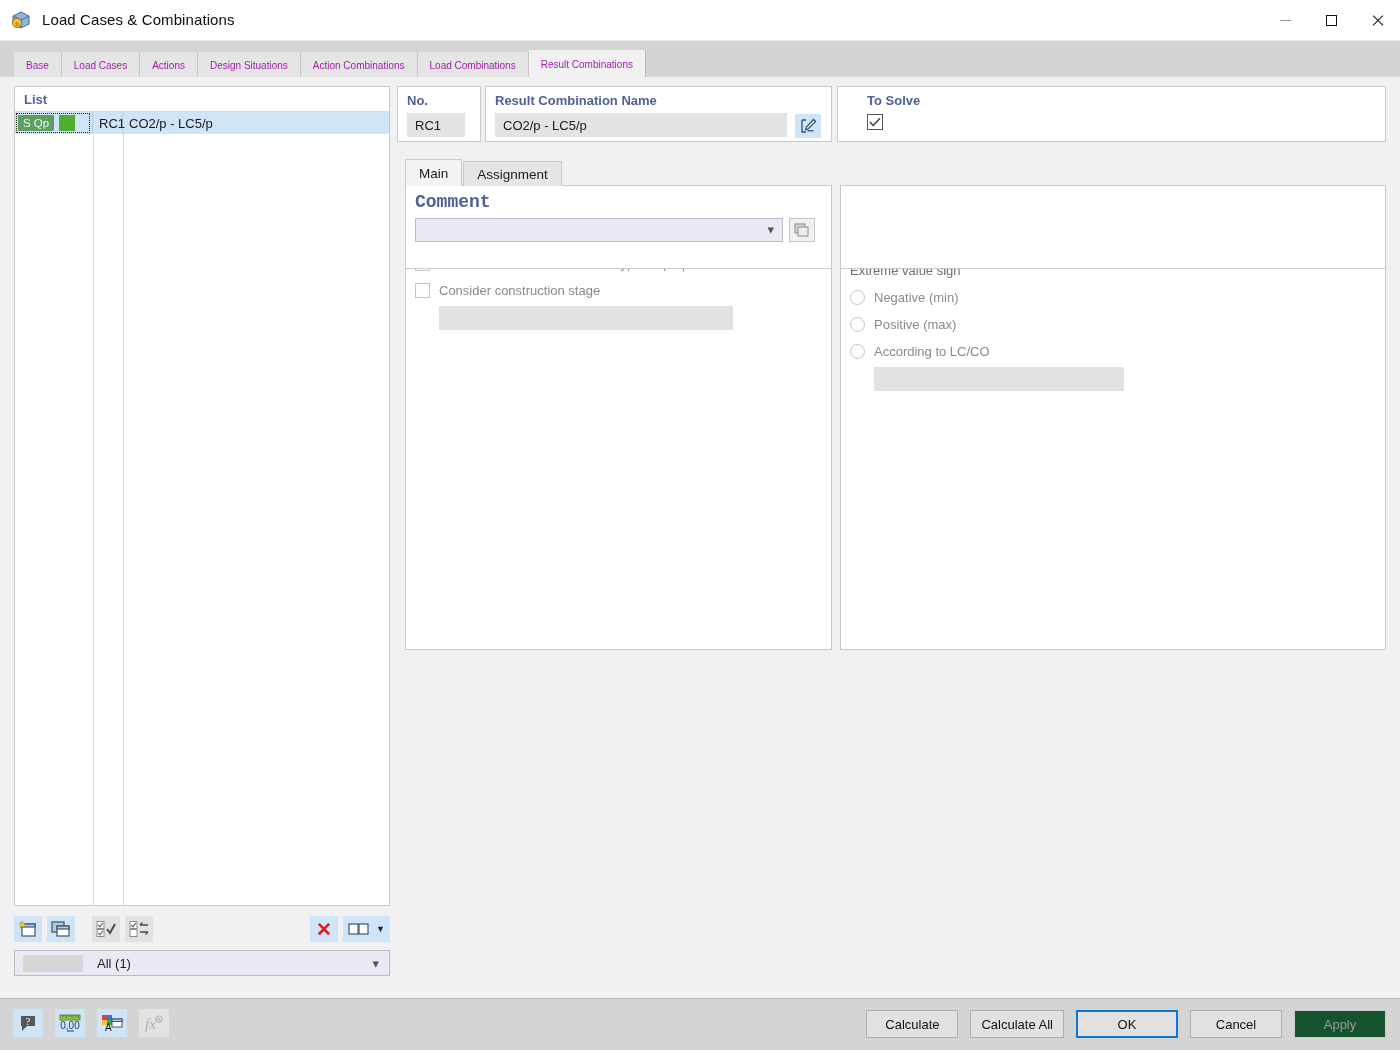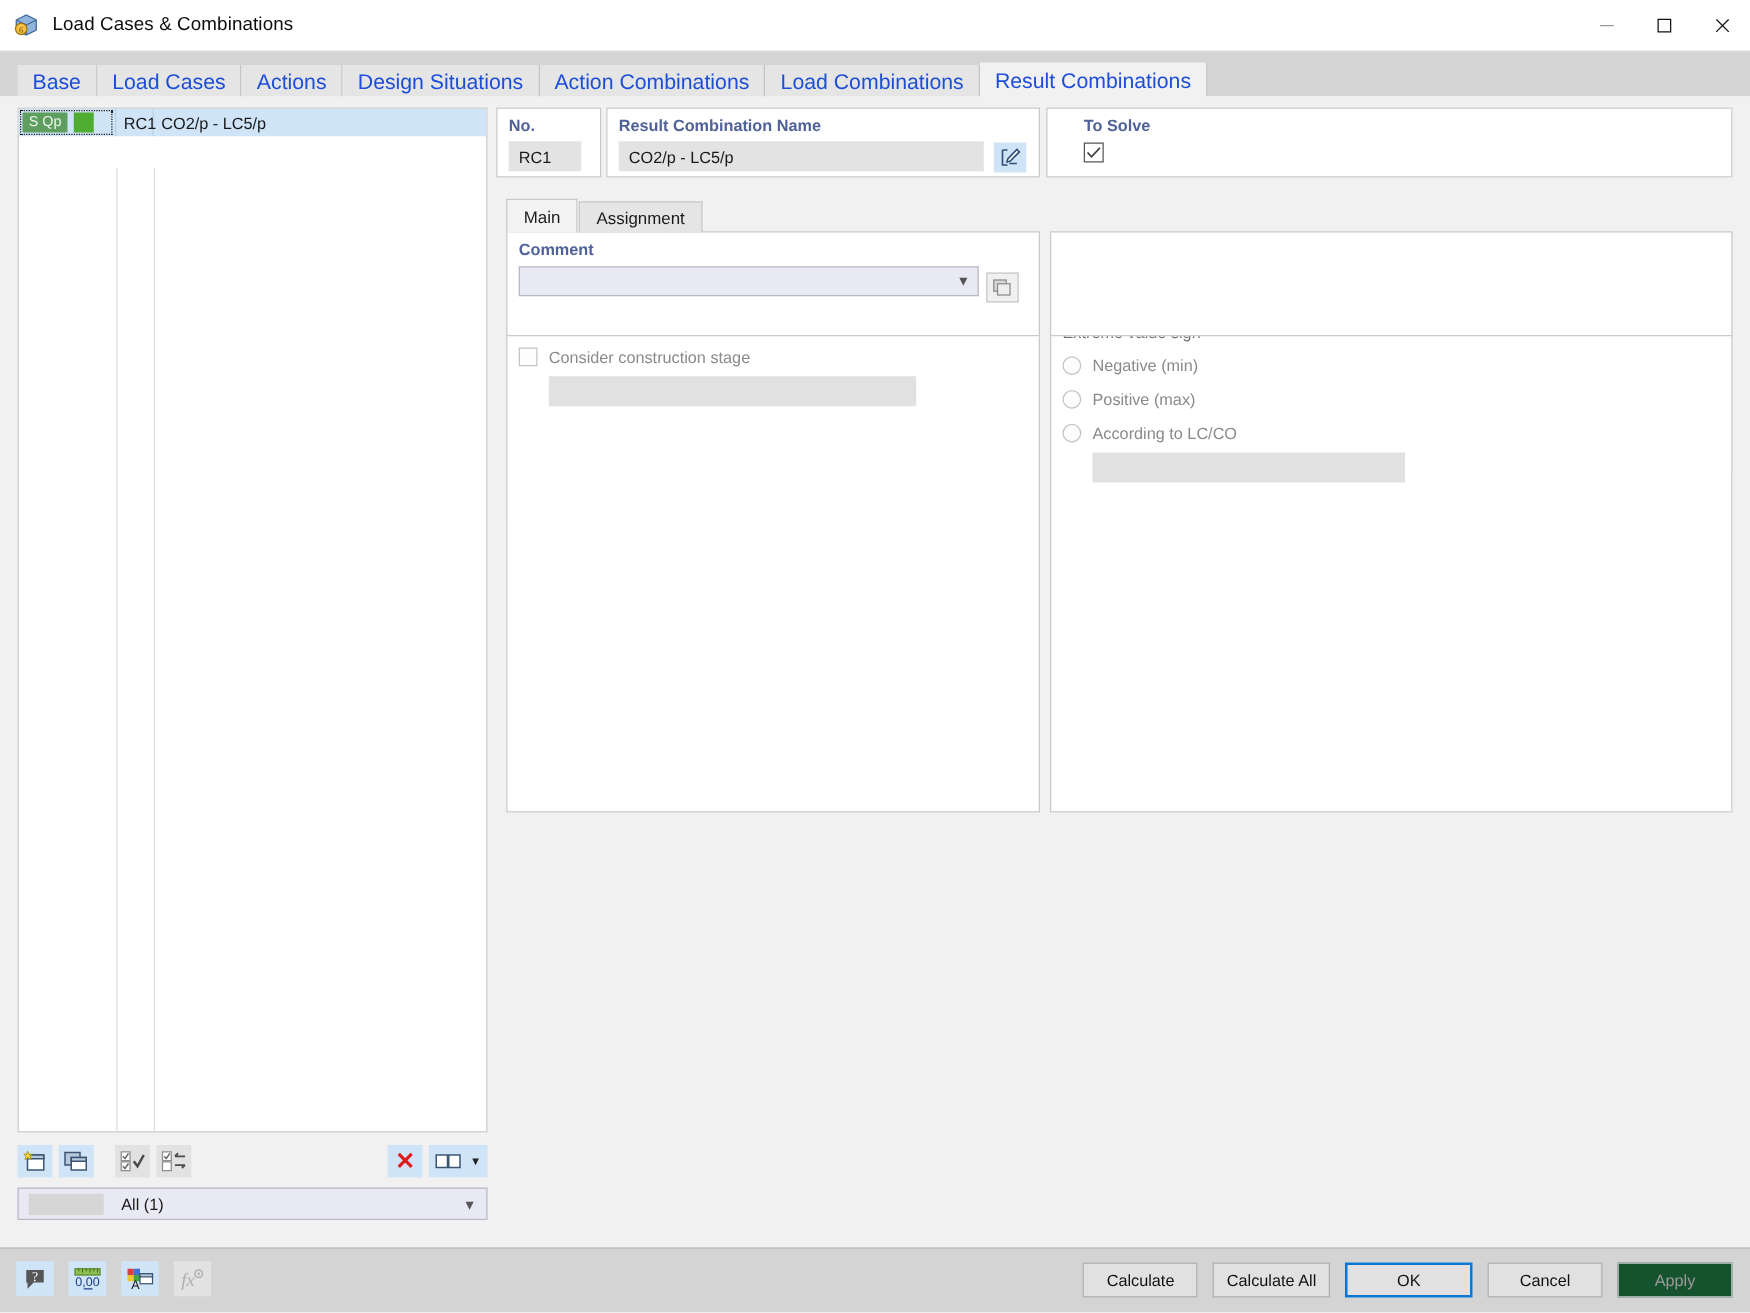--- a/index.html
+++ b/index.html
@@ -34,21 +34,21 @@
 
   
   .tabstrip {
     position: absolute; left: 0; top: 41px; width: 1400px; height: 36px;
     background: #d5d4d4;
   }
   .tabs { position: absolute; left: 14px; top: 9px; display: flex; align-items: flex-end; }
   .tab {
     height: 27px; padding: 0 12px; display: flex; align-items: center;
     background: #e6e5e5; border-right: 1px solid #c6c5c5;
-    font-size: 17px; color: #1d4ed8; white-space: nowrap;
+    font-size: 10px; color: #a21caf; white-space: nowrap;
   }
   .tab.active { background: #f2f1f1; height: 29px; border-right: 1px solid #bdbcbc; }
 
   
   .body {
     position: absolute; left: 0; top: 77px; width: 1400px; height: 921px;
     background: #f2f1f1;
   }
 
   
@@ -126,21 +126,21 @@
   .inner-tabs { position: absolute; left: 8px; top: 73px; display: flex; align-items: flex-end; z-index: 3; }
   .itab { height: 25px; padding: 0 13px; display: flex; align-items: center; background: #e6e5e5;
           border: 1px solid #c9c9c9; border-bottom: none; font-size: 13.5px; margin-right: 1px; }
   .itab.active { background: #f4f3f3; height: 27px; }
 
   .panes { position: absolute; left: 0; top: 99px; width: 989px; height: 798px; }
 
   .group {
     position: absolute; background: #ffffff; border: 1px solid #c9c9c9;
   }
-  .g-title { font-size: 13px; font-weight: bold; color: #4f6198; padding: 6px 0 0 9px; }
+  .g-title { font-size: 18px; font-weight: bold; color: #4f6198; padding: 6px 0 0 9px; font-family: Liberation Mono, monospace; }
 
   .g-cat   { left: 8px;  top: 0;   width: 427px; height: 231px; }
   .g-opt   { left: 8px;  top: 240; width: 427px; height: 465px; }
   .g-com   { left: 8px;  top: 714; width: 427px; height: 84px; }
   .g-r1    { left: 443px; top: 0;   width: 546px; height: 191px; background: #fff; }
   .g-r2    { left: 443px; top: 199; width: 546px; height: 33px; background: #fff; }
   .g-srss  { left: 443px; top: 240; width: 546px; height: 465px; }
   .g-r4    { left: 443px; top: 714; width: 546px; height: 84px; background: #fff; }
 
   .lbl { font-size: 13px; color: #222; }
@@ -229,20 +229,21 @@
       <div class="tab">Action Combinations</div>
       <div class="tab">Load Combinations</div>
       <div class="tab active">Result Combinations</div>
     </div>
   </div>
 
   <div class="body">
 
     <div class="list-panel">
       <div class="list-box">
+        <div class="list-header">List</div>
         <div class="grid-lines">
           <span class="gl" style="left:78px;"></span>
           <span class="gl" style="left:108px;"></span>
         </div>
         <div class="row">
           <div class="row-c0">
             <span class="focus-ring"></span>
             <span class="badge-sqp">S Qp</span>
             <span class="sq-green"></span>
           </div>

